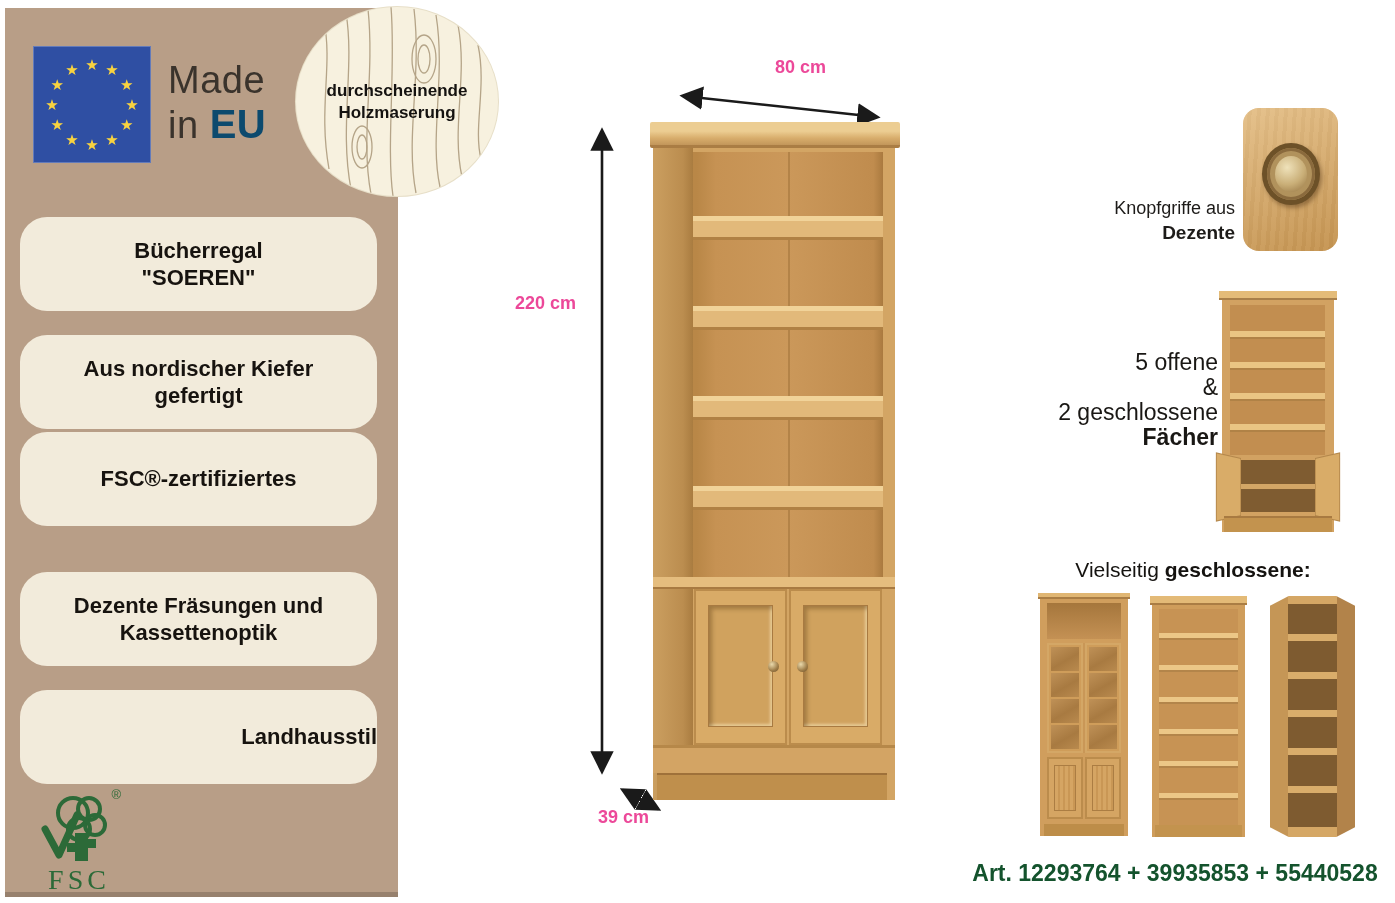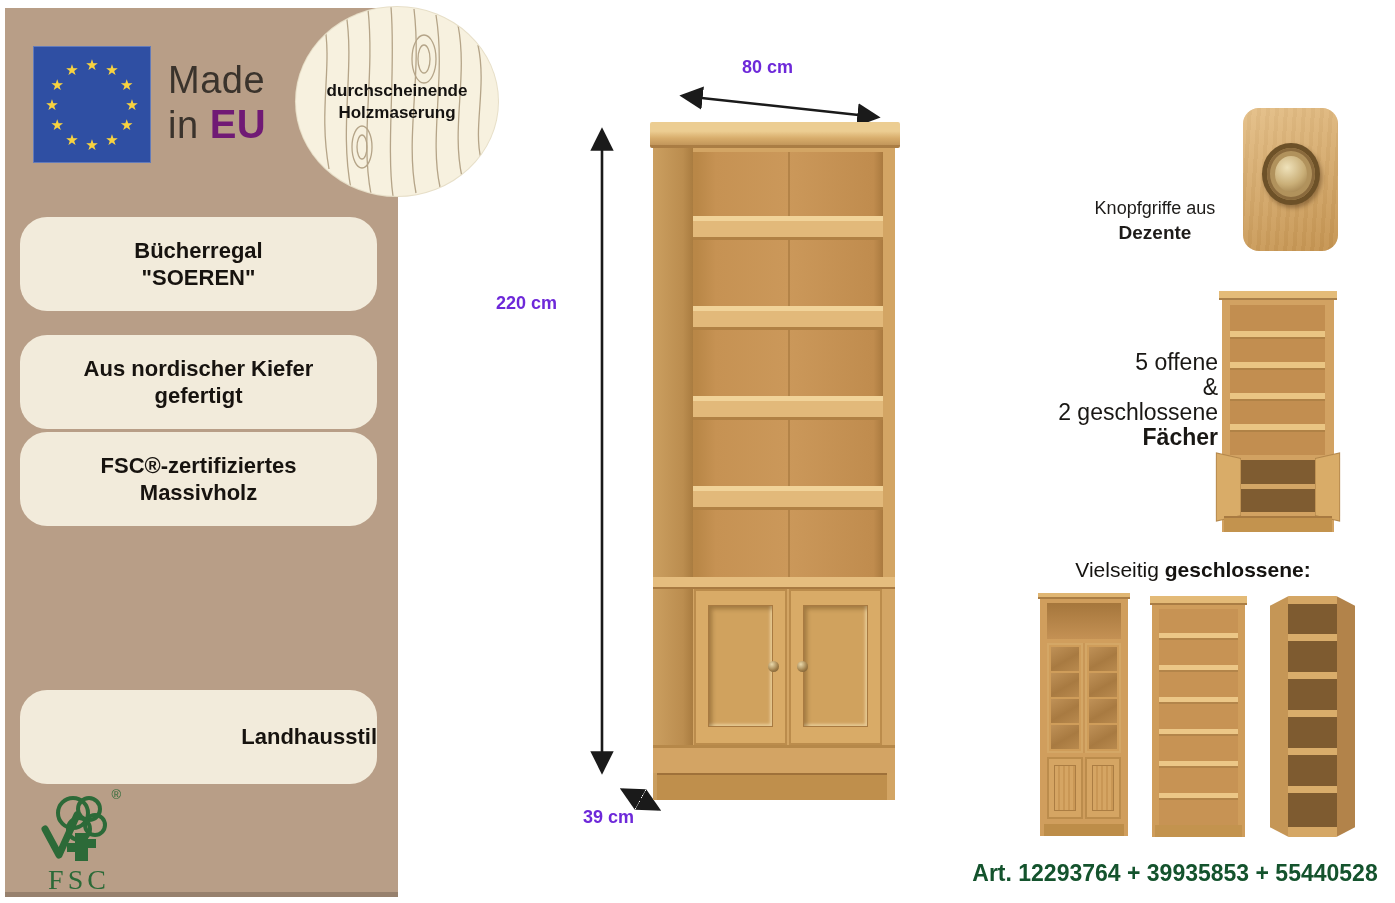--- a/index.html
+++ b/index.html
@@ -8,40 +8,40 @@
 
   
   .sidebar { position:absolute; left:5px; top:8px; width:393px; height:889px;
     background:#b89e87; border-bottom:5px solid #97816e; }
 
   .eu-flag { position:absolute; left:28px; top:38px; width:118px; height:117px;
     background:#2f4fa3; box-shadow:inset 0 0 0 1px rgba(255,255,255,.25); }
   .eu-star { position:absolute; color:#f8d340; font-size:15px; transform:translate(-50%,-50%); line-height:1; }
 
   .made-in-eu { position:absolute; left:163px; top:52px; color:#3a332c; font-size:38px; line-height:1.1; letter-spacing:.5px; }
-  .made-in-eu .bold { font-weight:bold; font-size:40px; color:#701a75;margin-top:22px; }
+  .made-in-eu .bold { font-weight:bold; font-size:40px; color:#0c4a6e;margin-top:22px; }
 
   .wood-badge { position:absolute; left:296px; top:7px; width:202px; height:189px;
     border-radius:50%; background:#f7f1df; z-index:3; display:flex; align-items:center;
     justify-content:center; text-align:center; overflow:hidden; box-shadow:0 0 0 1px #e7dfc8; }
   .wood-badge svg { position:absolute; inset:0; }
   .wood-badge .txt { position:relative; font-weight:bold; font-size:17px; line-height:1.25; color:#141210; width:180px; }
 
   .feature { position:absolute; left:15px; width:357px; height:94px; background:#f2ebdb;
     border-radius:27px; display:flex; flex-direction:column; justify-content:center;
     text-align:center; font-weight:bold; font-size:22px; line-height:1.25; color:#17130f; }
   .f1{top:209px;} .f2{top:327px;} .f3{top:424px;} .f4{top:564px;} .f5{top:682px;text-align:right;}
 
   .fsc { position:absolute; left:26px; top:781px; width:96px; text-align:center; color:#2c6a38; }
   .fsc .reg { position:absolute; right:6px; top:-2px; font-size:13px; }
   .fsc .wordmark { font-family:"Liberation Serif", serif; font-size:28px; letter-spacing:4px;
     color:#2c6a38; margin-top:-3px; font-weight:normal; }
 
   
-  .dim { position:absolute; font-weight:bold; font-size:18px; color:#6d28d9; text-align:left; }
+  .dim { position:absolute; font-weight:bold; font-size:18px; color:#ec4899; text-align:right; }
   .dim-w { left:742px; top:57px; width:84px; }
   .dim-h { left:496px; top:293px; width:80px; }
   .dim-d { left:583px; top:807px; width:66px; }
   .overlay { position:absolute; left:0; top:0; pointer-events:none; }
 
   
   .main-shelf { position:absolute; left:650px; top:122px; width:250px; height:678px; }
   .ms-crown { position:absolute; left:0; right:0; top:0; height:26px; border-radius:2px;
     background:linear-gradient(180deg,#eccd92 0 40%,#d8ad6c 70%,#c2965a); border-bottom:3px solid #aa7d44; }
   .ms-body { position:absolute; left:3px; right:5px; top:26px; bottom:0; background:#d3a564; }
@@ -66,21 +66,21 @@
 
   
   .knob-card { position:absolute; left:1243px; top:108px; width:95px; height:143px; border-radius:16px;
     background:repeating-linear-gradient(94deg,#d8a763 0 5px,#d09e59 5px 9px); overflow:hidden; }
   .knob-card .sheen { position:absolute; inset:0; background:linear-gradient(160deg,rgba(255,245,220,.35),rgba(120,80,30,.18)); }
   .knob-o { position:absolute; left:50%; top:46%; width:58px; height:62px; transform:translate(-50%,-50%);
     border-radius:50%; background:#6d5128; box-shadow:2px 3px 4px rgba(80,50,20,.45); }
   .knob-m { position:absolute; inset:5px; border-radius:50%; background:#b1925c; box-shadow:inset 0 0 0 3px #8a6a3d; }
   .knob-i { position:absolute; inset:13px; border-radius:50%; background:radial-gradient(circle at 38% 32%, #efe2ba, #c9ae77 55%, #93713f); }
 
-  .knob-caption { position:absolute; left:1075px; top:196px; width:160px; text-align:center;
+  .knob-caption { position:absolute; left:1075px; top:196px; width:160px; text-align:right;
     font-size:18px; line-height:1.35; color:#1d1b19; }
   .knob-caption .bold { font-weight:bold; font-size:19px; }
 
   .mini-shelf { position:absolute; left:1222px; top:291px; width:112px; height:241px; }
   .mn-crown { position:absolute; left:-3px; right:-3px; top:0; height:9px; background:#e4bc79; border-bottom:2px solid #a9804a; }
   .mn-body { position:absolute; left:0; right:0; top:9px; bottom:0; background:#d2a262; }
   .mn-int { position:absolute; left:8px; right:9px; top:5px; height:150px; background:#c28e50; }
   .mn-shelf { position:absolute; left:0; right:0; height:8px; background:#eac583; border-bottom:2px solid #b08246; }
   .m1{top:26px;} .m2{top:57px;} .m3{top:88px;} .m4{top:119px;}
   .mn-cab { position:absolute; left:8px; right:9px; top:160px; height:52px; background:#7f5c31; }
@@ -146,21 +146,24 @@
   <div class="feature f1">
     <div>Bücherregal</div>
     <div>"SOEREN"</div>
   </div>
   <div class="feature f2">
     <div>Aus nordischer Kiefer</div>
     <div>gefertigt</div>
   </div>
   <div class="feature f3">
     <div>FSC®-zertifiziertes</div>
-    <div>Massivholz</div>
+  </div>
+  <div class="feature f4">
+    <div>Dezente Fräsungen und</div>
+    <div>Kassettenoptik</div>
   </div>
   <div class="feature f5">
     <div>Landhausstil</div>
   </div>
 
   <div class="fsc">
     <span class="reg">®</span>
     <svg width="96" height="74" viewBox="0 0 96 74">
       <g stroke="#2c6a38" fill="none" stroke-width="4">
         <circle cx="42" cy="24" r="15"></circle>

